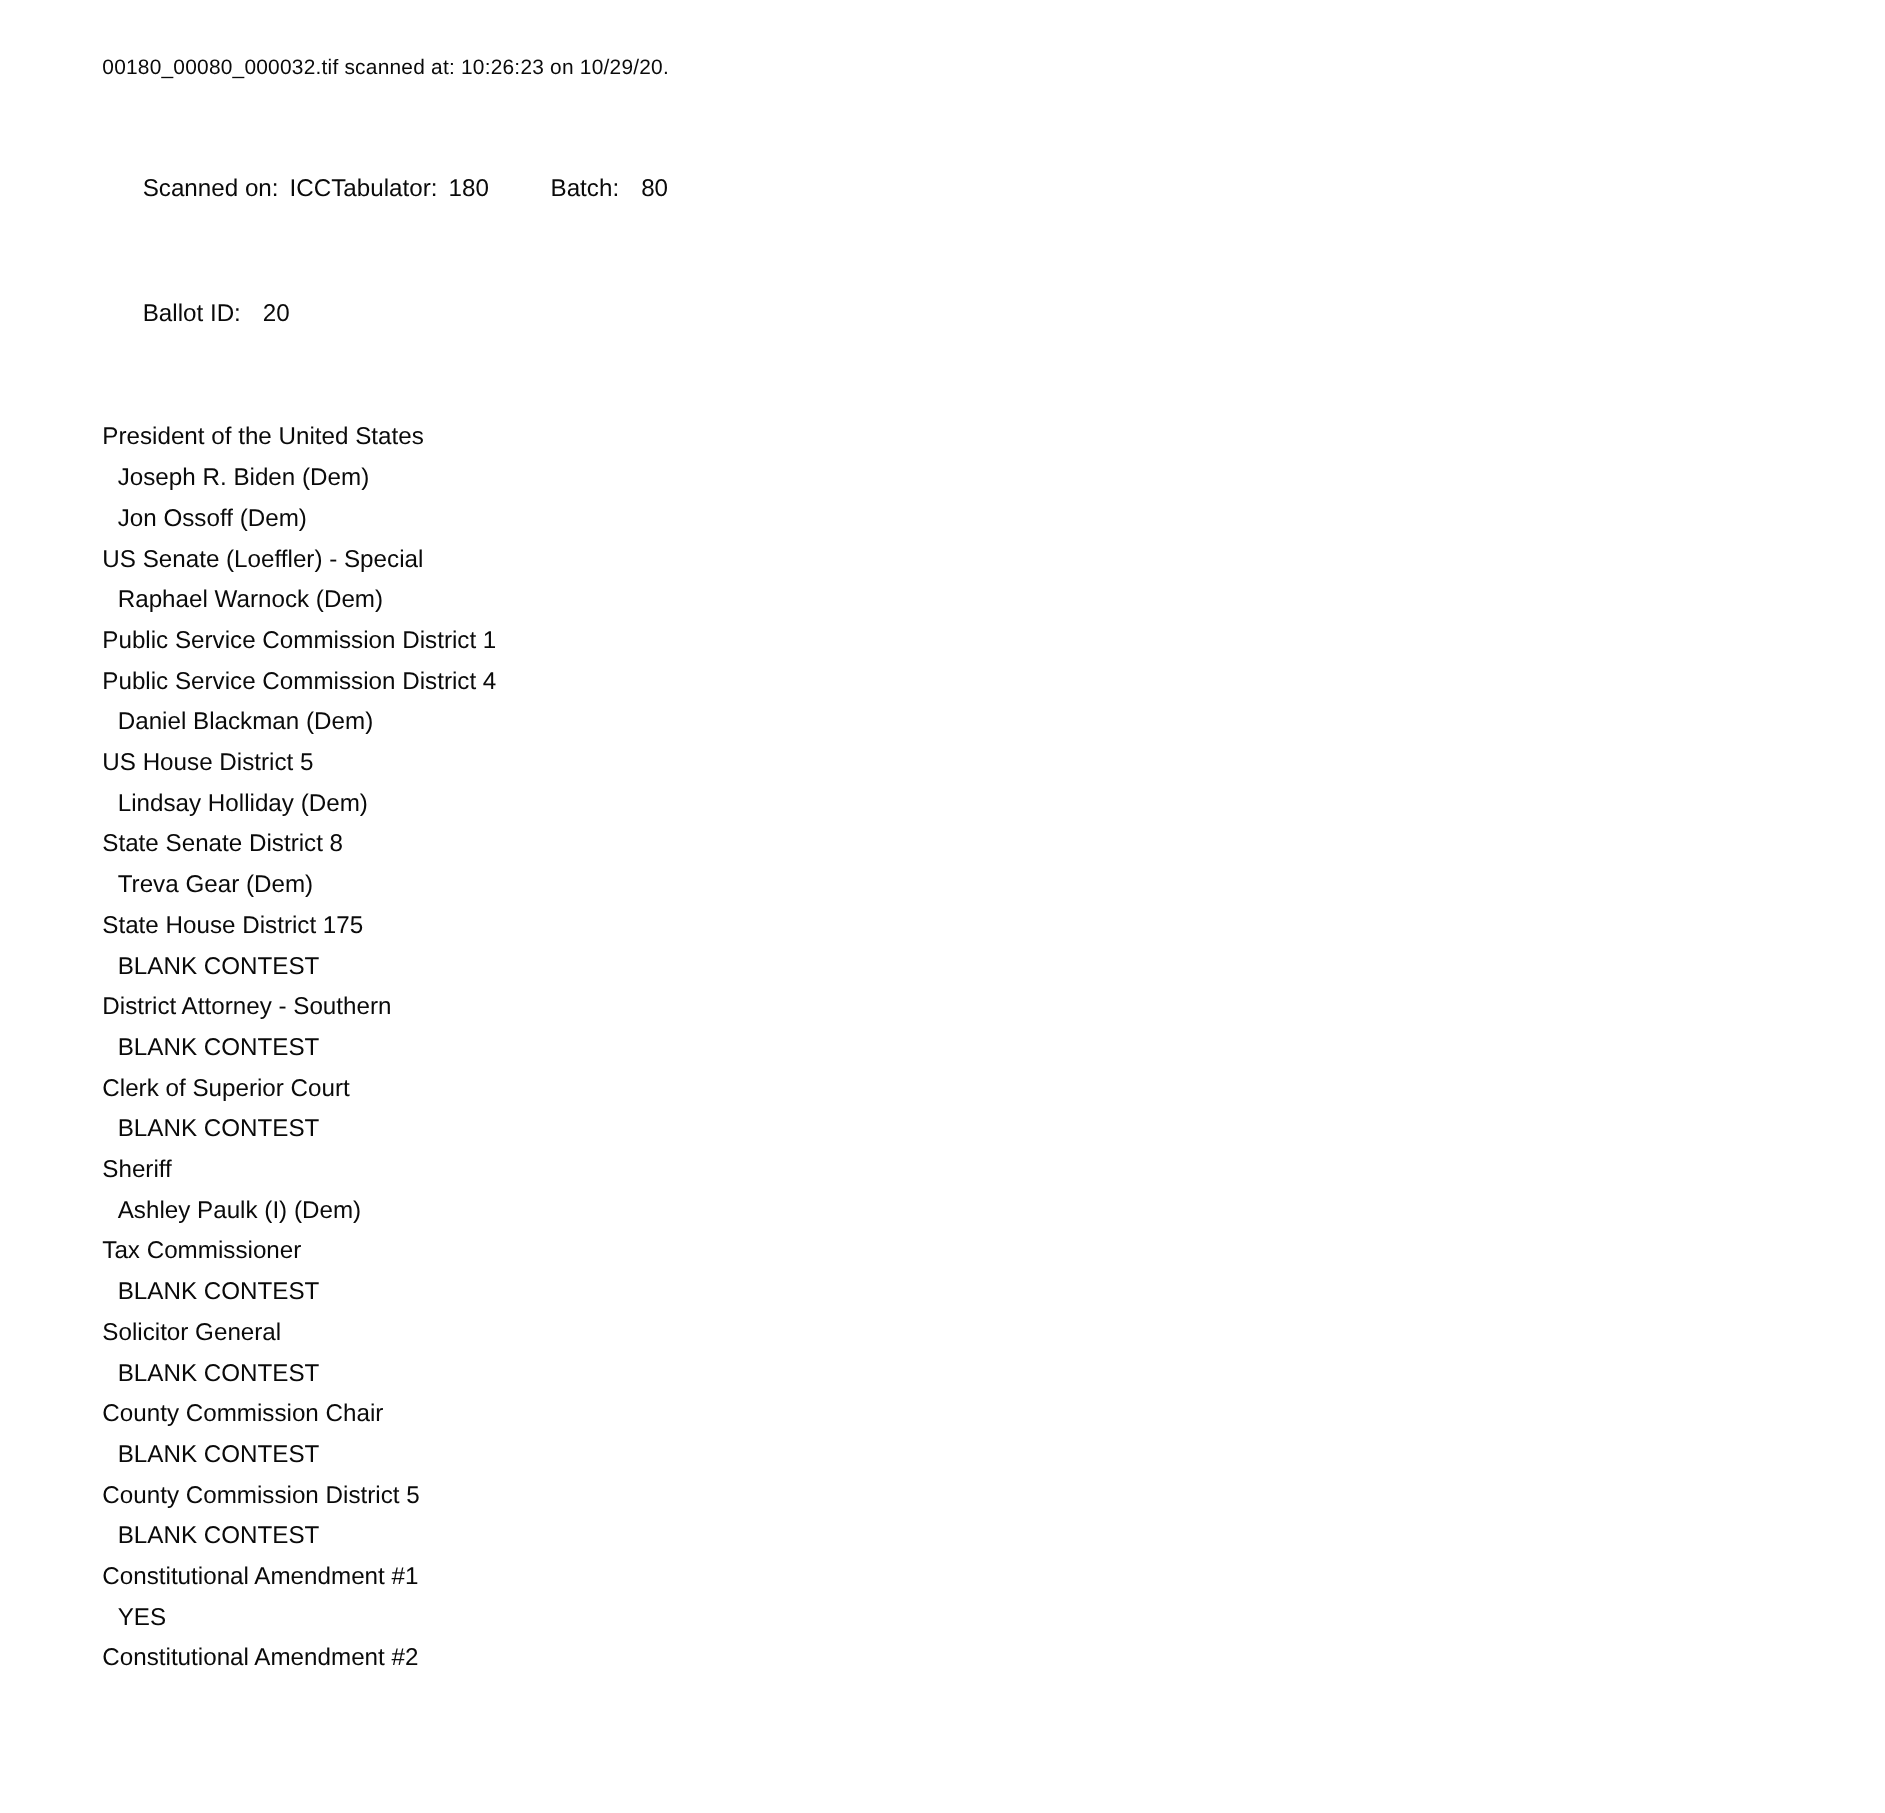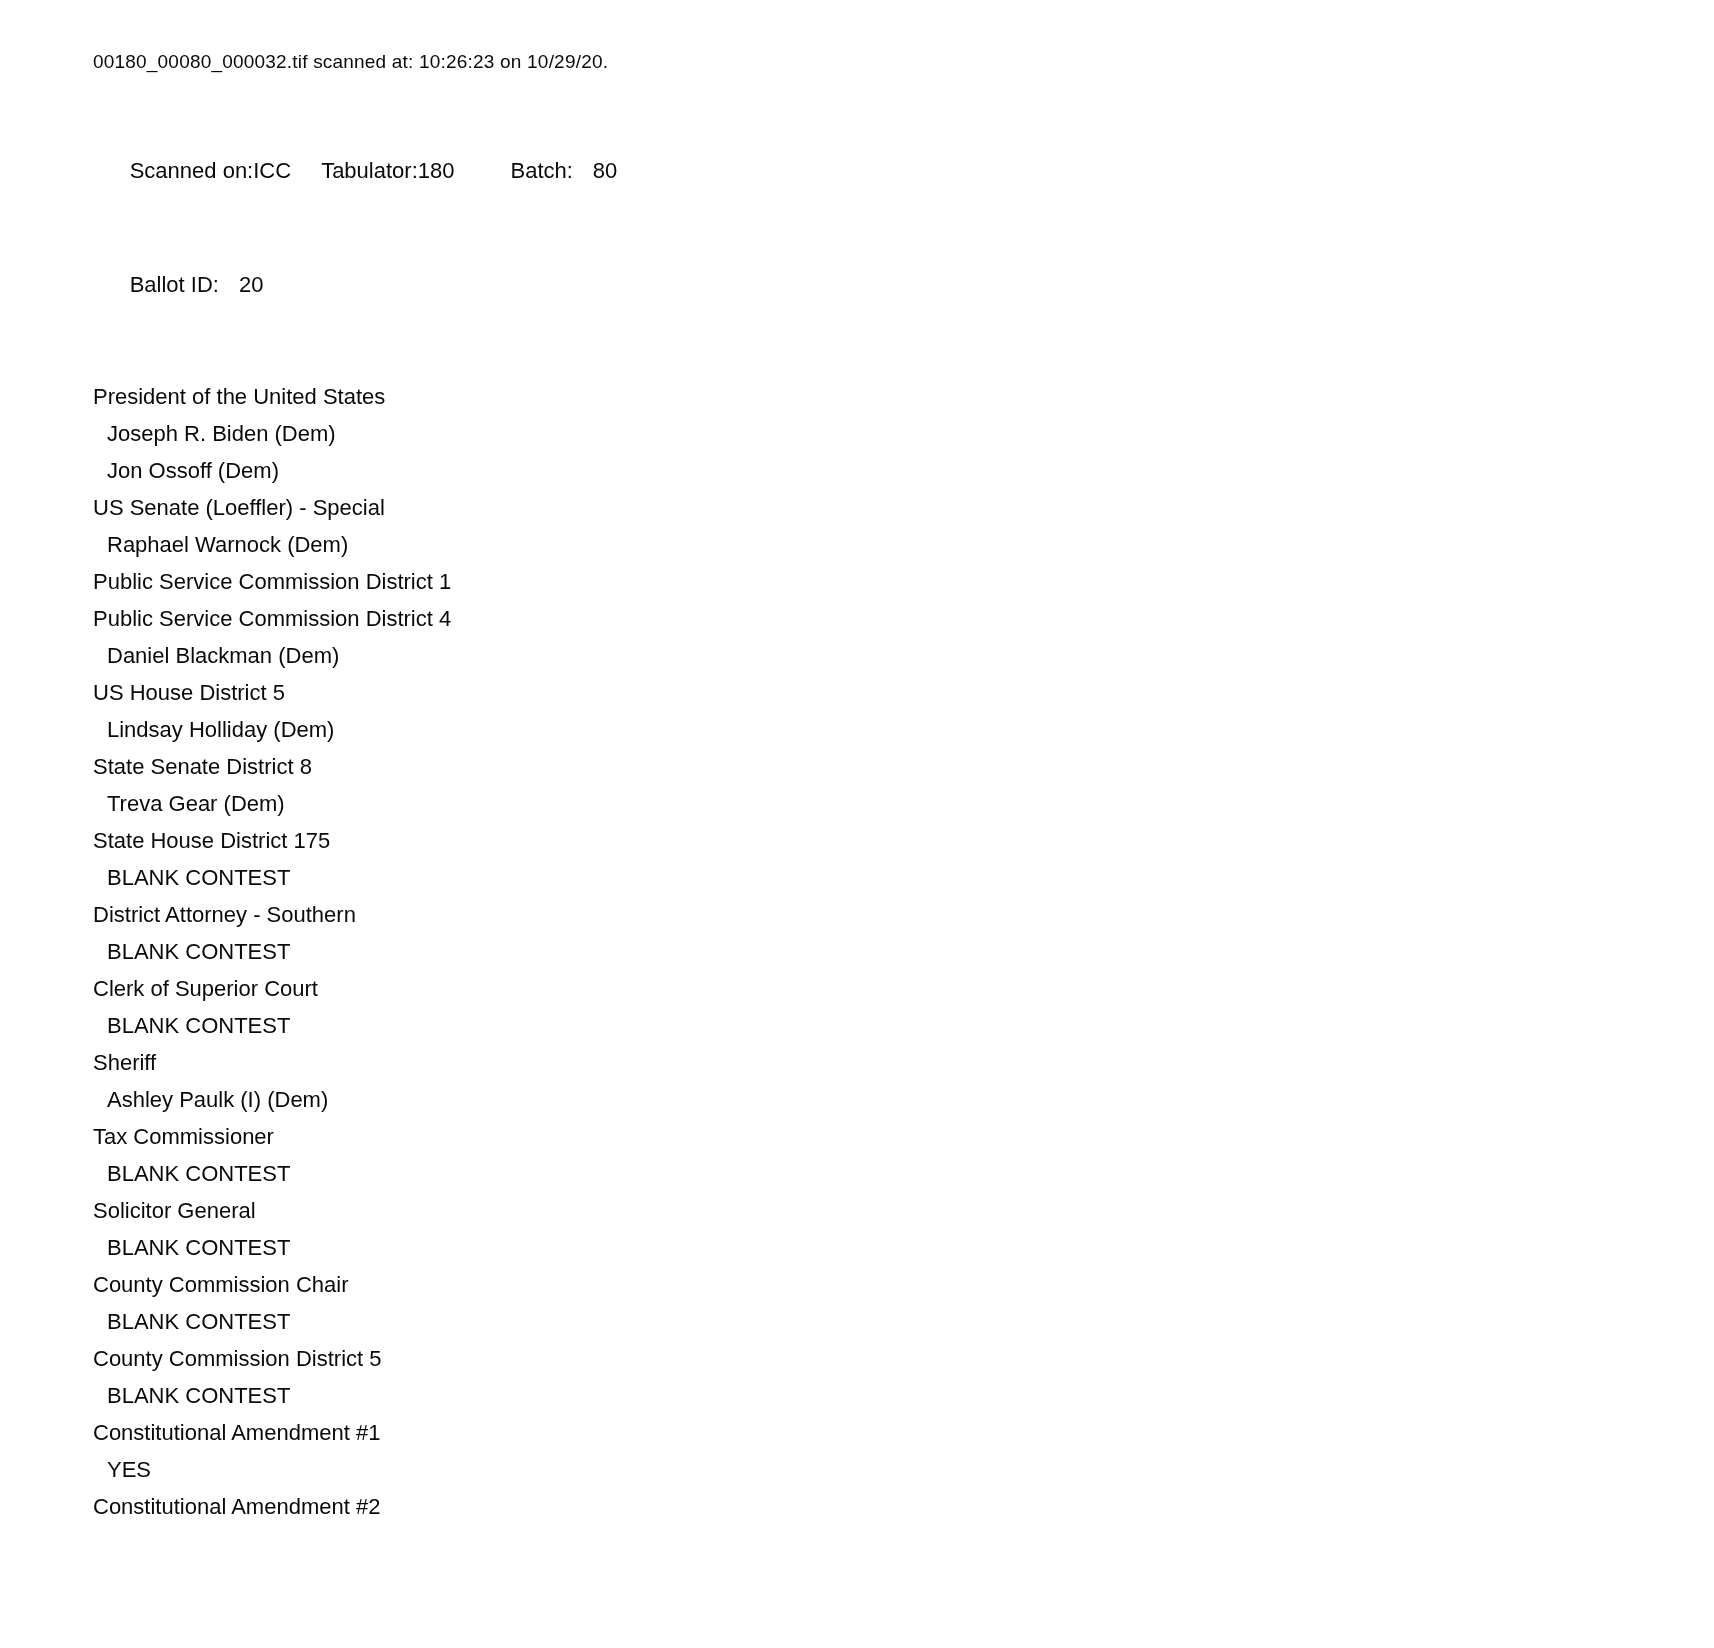--- a/index.html
+++ b/index.html
@@ -28,23 +28,23 @@
     white-space: pre;
   }
   .meta-block {
     margin-top: 40px;
     font-size: 22px;
     line-height: 38px;
   }
   .meta-row {
     white-space: pre;
   }
-  .sp-1 { }
+  .sp-1 { margin-left: 10px; }
   .sp-2 { margin-left: 20px; }
-  .sp-3 { margin-left: 30px; }
+  .sp-3 { }
   .sp-4 { margin-left: 56px; }
   .contest-list {
     margin-top: 36px;
     font-size: 22px;
     line-height: 37px;
   }
   .contest-name {
     white-space: pre;
   }
   .contest-selection {

